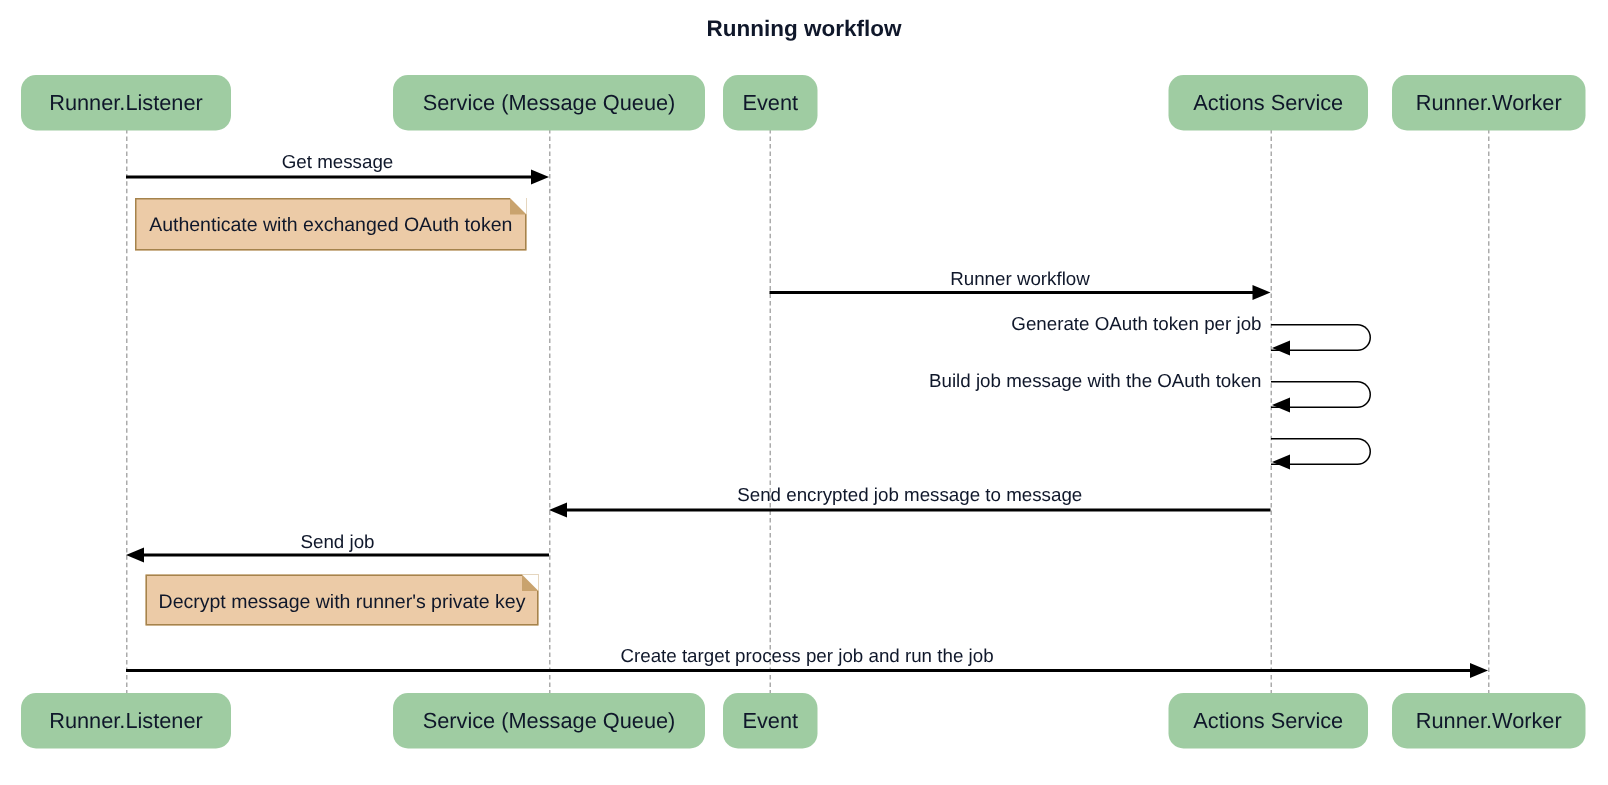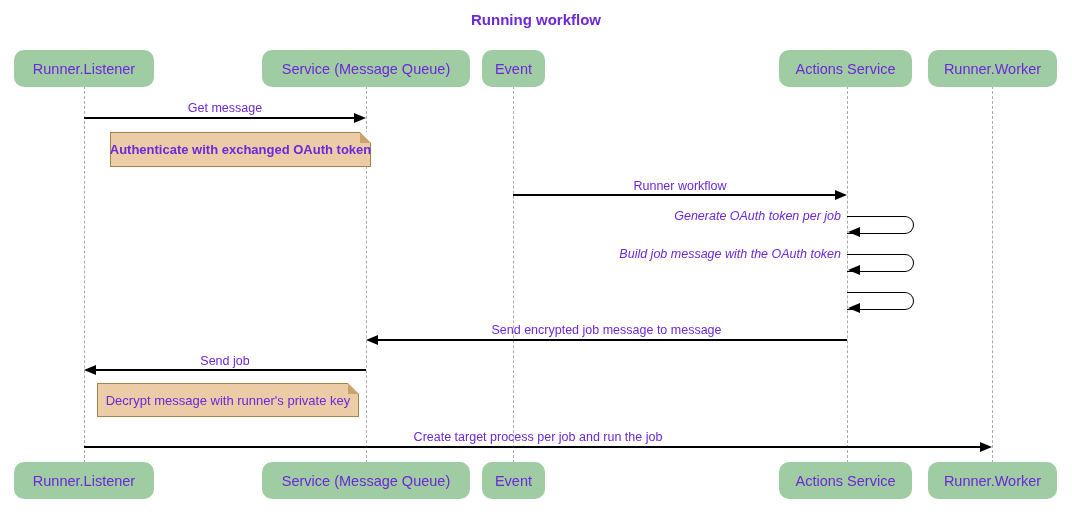--- a/index.html
+++ b/index.html
@@ -1,21 +1,21 @@
 <!DOCTYPE html>
 <html><head>
 <meta charset="utf-8">
 <style>
   html,body{margin:0;padding:0;background:#ffffff;}
   #diagram{
     position:relative;
     width:1072px;height:523px;
     background:#ffffff;
     font-family:"Liberation Sans", sans-serif;
-    color:#6d28d9;
+    color:#0f172a;
     overflow:hidden;
   }
   .title{
     position:absolute;left:0;right:0;top:11px;
     text-align:center;font-weight:bold;font-size:15px;
   }
   .lifeline{
     position:absolute;top:86px;height:377px;width:0;
     border-left:1px dashed #ababab;
   }
@@ -34,21 +34,21 @@
   .arrow-l{
     position:absolute;width:0;height:0;
     border-top:5px solid transparent;border-bottom:5px solid transparent;
     border-right:12px solid #000;
   }
   .msg-label{
     position:absolute;text-align:center;font-size:12.5px;white-space:nowrap;
   }
   .self-label{
     position:absolute;left:0;width:841px;text-align:right;
-    font-size:12.5px;white-space:nowrap;font-style:italic;
+    font-size:12.5px;white-space:nowrap;
   }
   .self-loop{
     position:absolute;width:66px;height:16px;
     border-top:1.5px solid #000;
     border-right:1.5px solid #000;
     border-bottom:1.5px solid #000;
     border-radius:0 9px 9px 0;
   }
   .note{
     position:absolute;
@@ -78,21 +78,21 @@
   <div class="participant" style="left:14px;top:50px;width:140px;">Runner.Listener</div>
   <div class="participant" style="left:262px;top:50px;width:208px;">Service (Message Queue)</div>
   <div class="participant" style="left:482px;top:50px;width:63px;">Event</div>
   <div class="participant" style="left:779px;top:50px;width:133px;">Actions Service</div>
   <div class="participant" style="left:928px;top:50px;width:129px;">Runner.Worker</div>
 
   <div class="msg-label" style="left:84px;top:101px;width:282px;">Get message</div>
   <div class="msg-line" style="left:84px;top:117px;width:271px;"></div>
   <div class="arrow-r" style="left:354px;top:113px;"></div>
 
-  <div class="note" style="left:110px;top:132px;width:259px;height:33px;font-weight:bold;">
+  <div class="note" style="left:90px;top:132px;width:259px;height:33px;">
     <span>Authenticate with exchanged OAuth token</span>
   </div>
 
   <div class="msg-label" style="left:513px;top:179px;width:334px;">Runner workflow</div>
   <div class="msg-line" style="left:513px;top:194px;width:323px;"></div>
   <div class="arrow-r" style="left:835px;top:190px;"></div>
 
   <div class="self-label" style="top:209px;">Generate OAuth token per job</div>
   <div class="self-loop" style="left:847px;top:216px;"></div>
   <div class="arrow-l" style="left:848px;top:227px;"></div>

